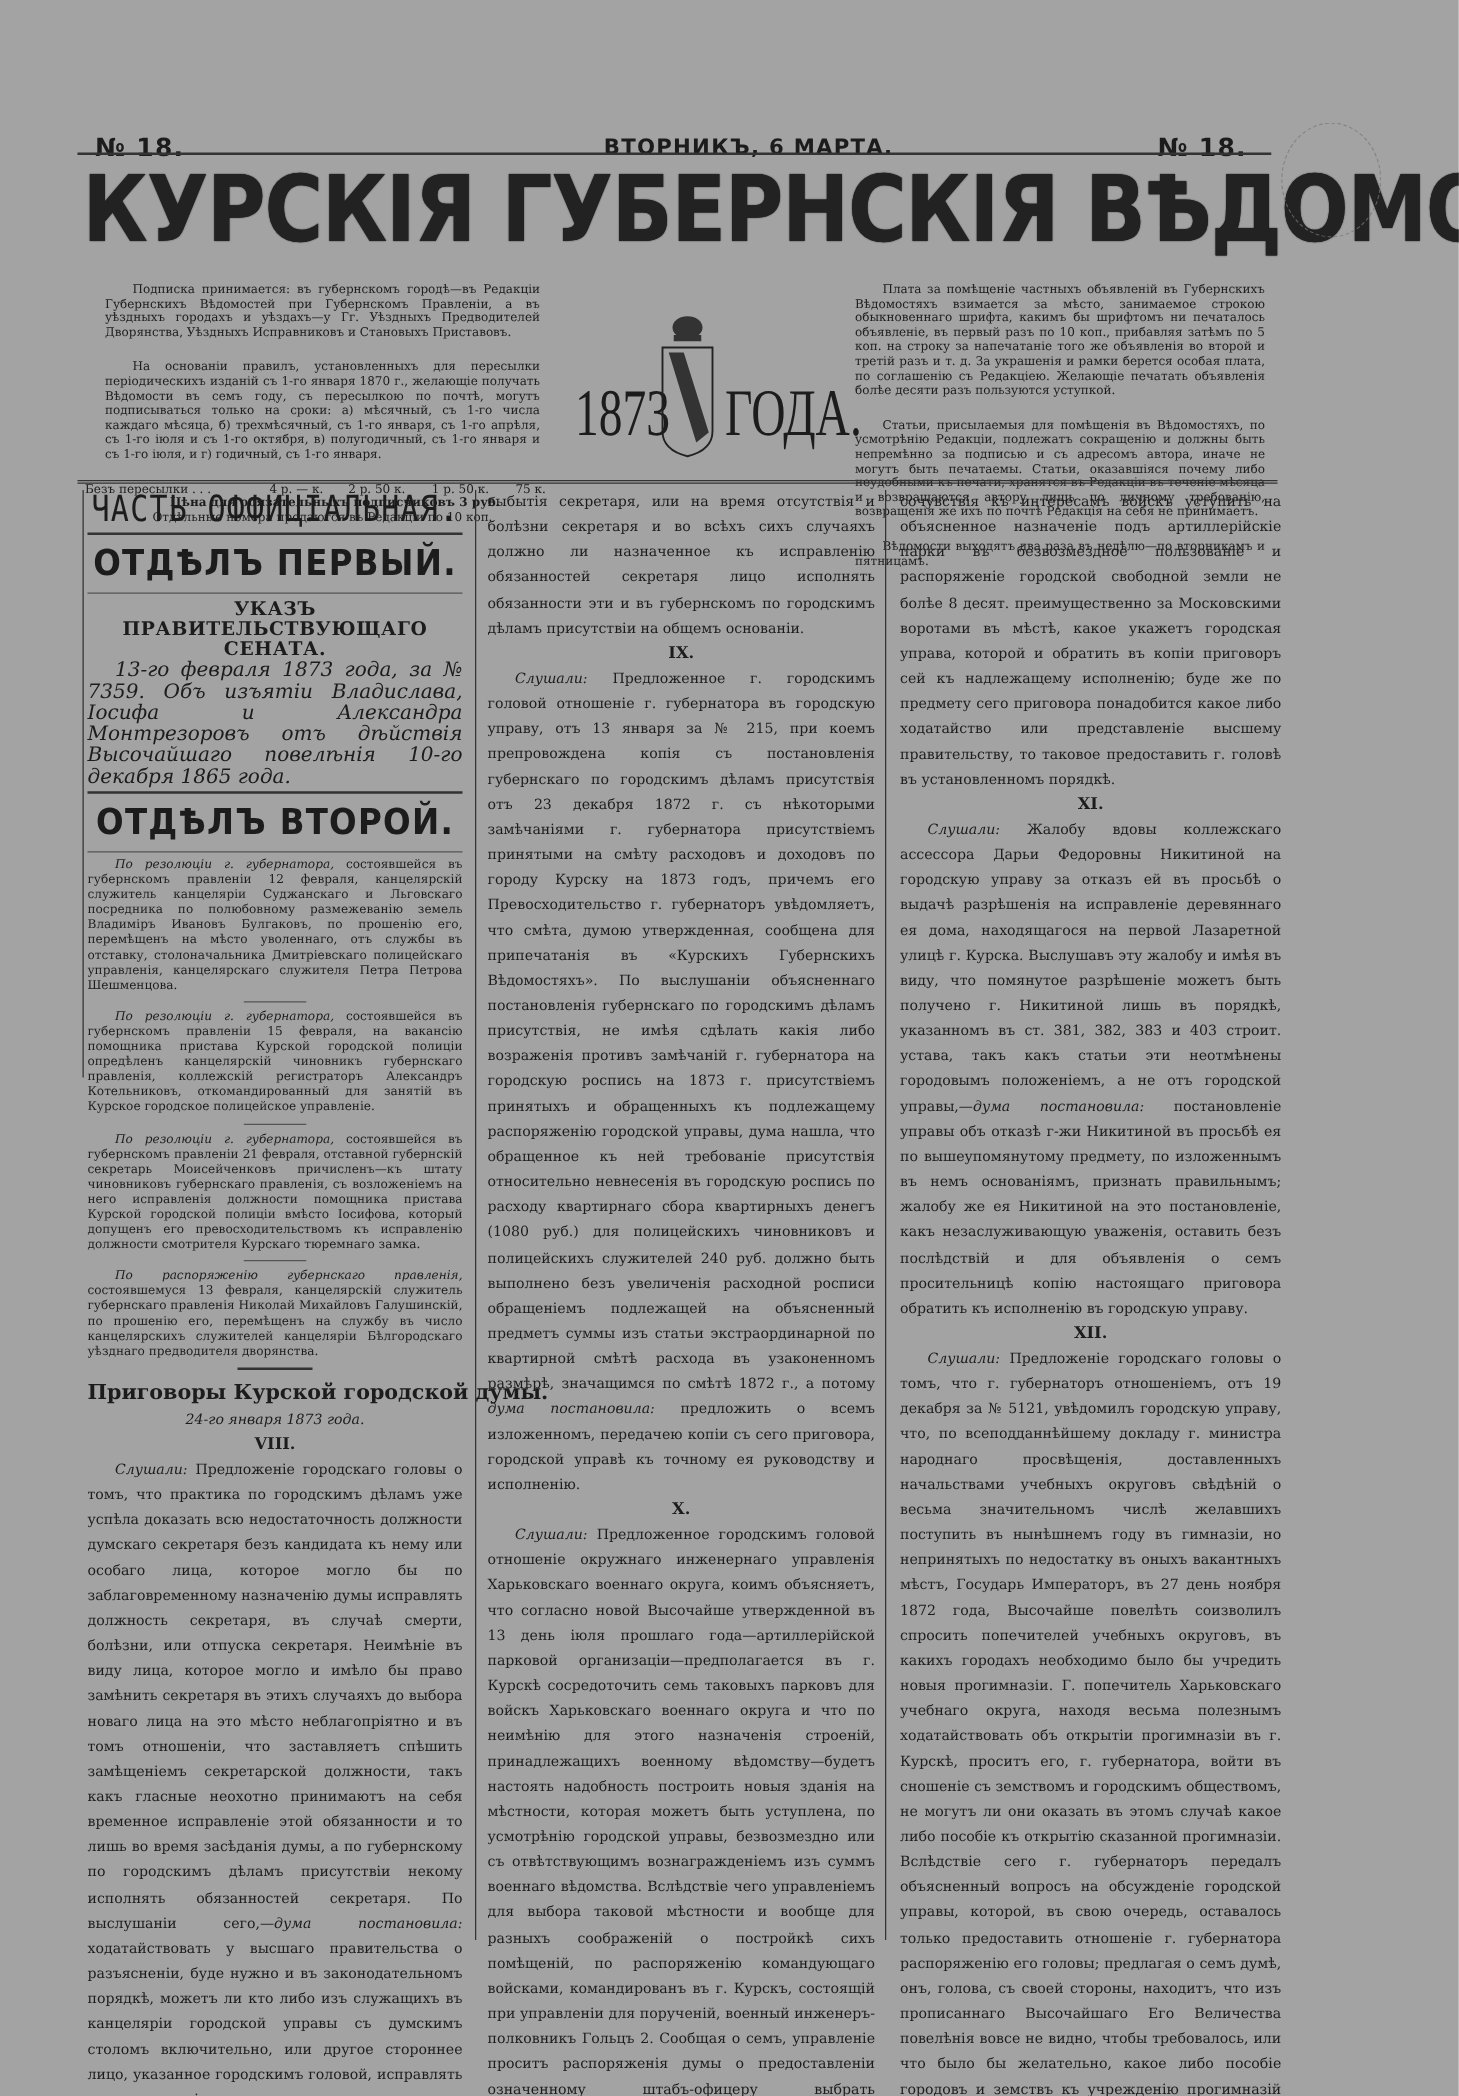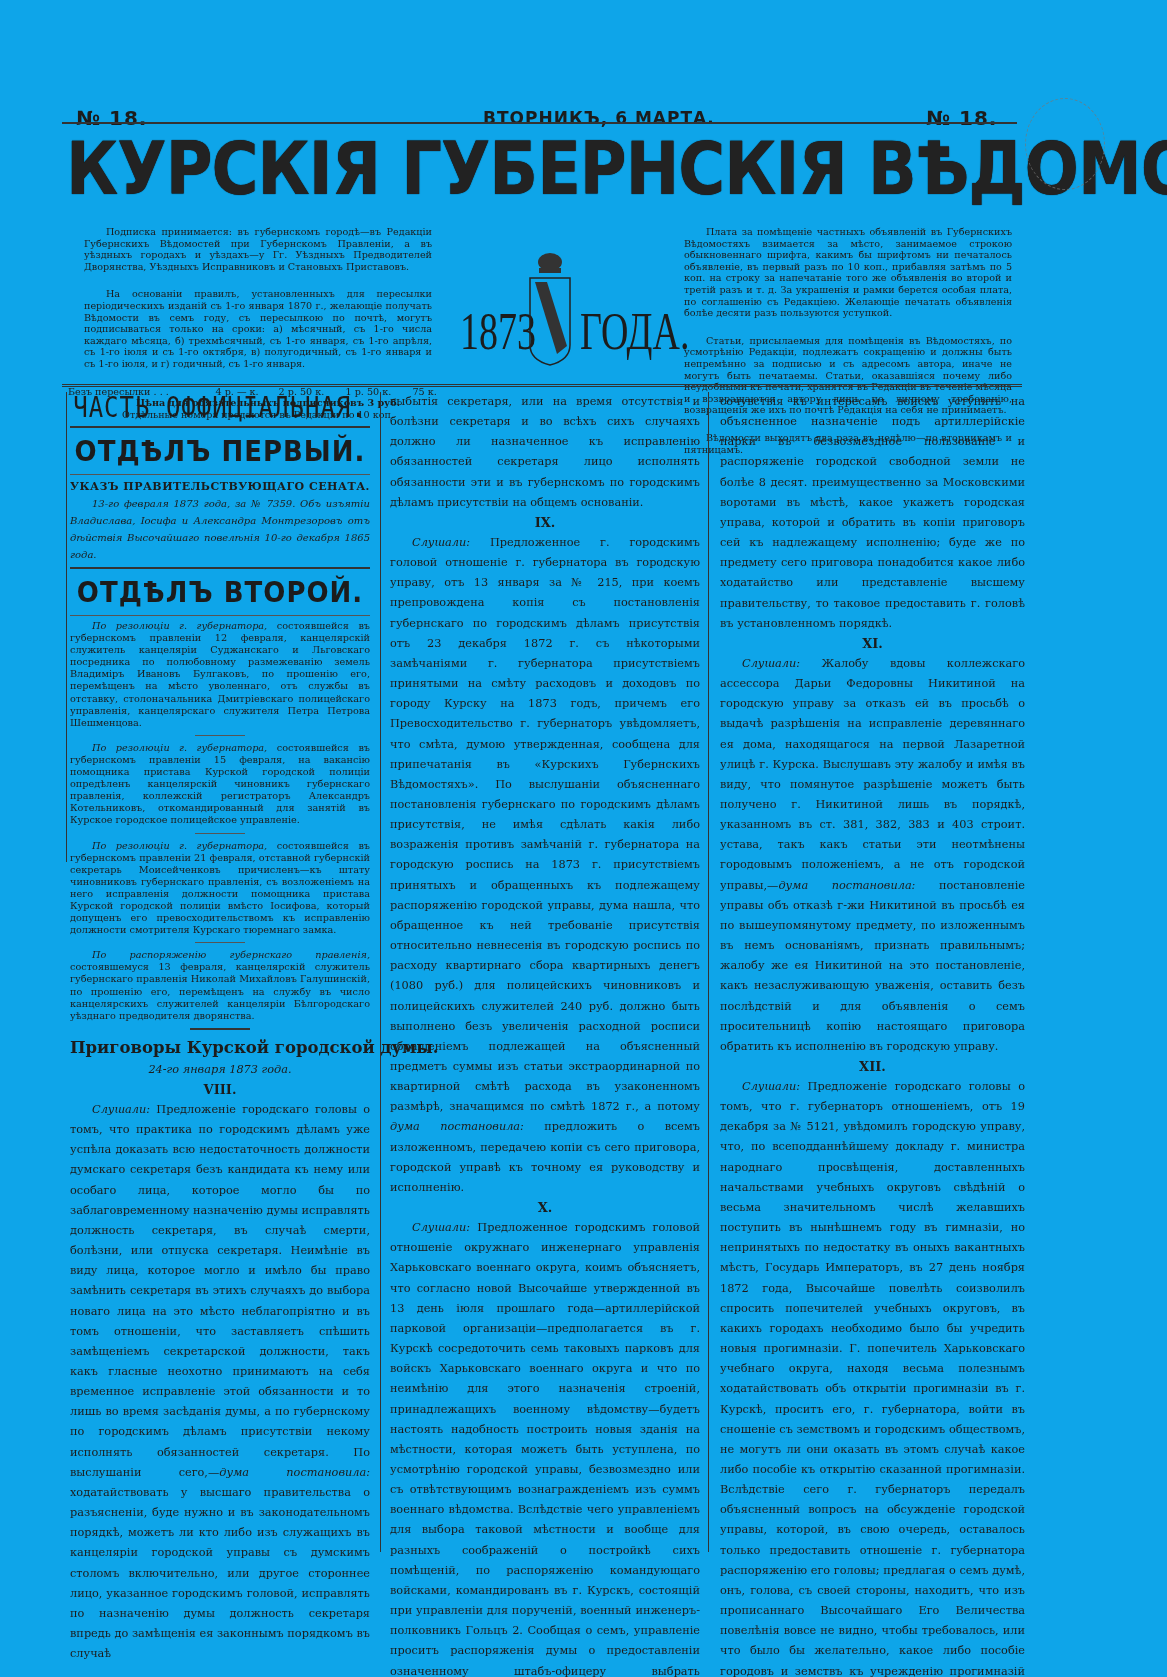--- a/index.html
+++ b/index.html
@@ -1,17 +1,17 @@
 <!DOCTYPE html>
 <html><head>
 <meta charset="utf-8">
 <style>
   html,body{margin:0;padding:0;}
   body{width:1167px;height:1677px;background:#f4f4f2;position:relative;overflow:hidden;font-family:"DejaVu Serif","Liberation Serif",serif;color:#1c1c1c;}
-  .page{position:absolute;left:0;top:0;width:1167px;height:1677px;background:#0ea5e9;}
+  .page{position:absolute;left:0;top:0;width:1167px;height:1677px;background:#a3a3a3;}
   .topline{position:absolute;left:62px;top:122px;width:955px;border-top:2px solid #333;}
   .issue-left{position:absolute;left:76px;top:106px;font-family:"DejaVu Sans","Liberation Sans",sans-serif;font-weight:bold;font-size:20px;letter-spacing:1px;}
   .issue-center{position:absolute;left:455px;top:108px;font-family:"DejaVu Sans","Liberation Sans",sans-serif;font-weight:bold;font-size:17px;letter-spacing:1px;margin-left:28px;}
   .issue-right{position:absolute;left:926px;top:106px;font-family:"DejaVu Sans","Liberation Sans",sans-serif;font-weight:bold;font-size:20px;letter-spacing:1px;}
   .masthead{position:absolute;left:66px;top:128px;width:960px;height:70px;font-family:"DejaVu Sans","Liberation Sans",sans-serif;font-weight:bold;font-size:64px;line-height:70px;letter-spacing:-1px;color:#222;transform:scaleY(1.15);transform-origin:top left;white-space:nowrap;text-shadow:0 0 1px #000;}
   .stamp{position:absolute;left:1025px;top:98px;width:78px;height:90px;border:1.5px dashed #777;border-radius:50%;opacity:.7;}
   .small{font-size:9.6px;line-height:11.6px;text-align:justify;}
   .small p{margin:16px;text-indent:22px;}
   .sub-left{position:absolute;left:68px;top:210px;width:380px;}
   .sub-right{position:absolute;left:668px;top:210px;width:360px;}
@@ -27,21 +27,21 @@
   .col p{margin:0;text-indent:22px;}
   .col1{left:70px;width:300px;}
   .col2{left:390px;width:310px;}
   .col3{left:720px;width:305px;}
   .vline{position:absolute;border-left:1.5px solid #333;}
   .sec-title{text-align:center;font-size:24px;letter-spacing:1px;line-height:30px;font-family:"DejaVu Sans Mono","Liberation Mono",monospace;transform:scaleY(1.2);}
   .otdel{text-align:center;font-size:26px;font-weight:bold;line-height:38px;font-family:"DejaVu Sans","Liberation Sans",sans-serif;letter-spacing:1px;transform:scaleY(1.1);}
   .hr{border-top:2px solid #333;margin:4px 0;}
   .hr-thin{border-top:1px solid #555;margin:4px 0;}
   .short-hr{width:50px;border-top:1px solid #555;margin:6px auto;}
-  .ukaz{font-size:11px;font-weight:bold;text-align:center;letter-spacing:.5px;line-height:16px;}
+  .ukaz{font-size:15px;font-weight:bold;text-align:center;letter-spacing:.5px;line-height:16px;}
   .it{font-style:italic;}
   .small-col{font-size:9.7px;line-height:12.1px;}
   .roman{text-align:center;font-weight:bold;font-size:13px;line-height:20px;}
   .duma-title{font-size:16.5px;font-weight:bold;line-height:24px;white-space:nowrap;}
 </style>
 </head>
 <body>
 
 <div class="page">
 
@@ -91,21 +91,21 @@
   <div class="vline" style="left:380px;top:392px;height:1160px;"></div>
   <div class="vline" style="left:708px;top:392px;height:1160px;"></div>
   <div class="vline" style="left:66px;top:392px;height:470px;"></div>
 
   <div class="col col1">
     <div class="sec-title">ЧАСТЬ ОФФИЦІАЛЬНАЯ.</div>
     <div class="hr"></div>
     <div class="otdel">ОТДѢЛЪ ПЕРВЫЙ.</div>
     <div class="hr-thin"></div>
     <div class="ukaz">УКАЗЪ ПРАВИТЕЛЬСТВУЮЩАГО СЕНАТА.</div>
-    <p class="it small-col" style="line-height:17px;font-size:10px;">13-го февраля 1873 года, за № 7359. Объ изъятіи Владислава, Іосифа и Александра Монтрезоровъ отъ дѣйствія Высочайшаго повелѣнія 10-го декабря 1865 года.</p>
+    <p class="it small-col" style="line-height:17px;font-size:16px;">13-го февраля 1873 года, за № 7359. Объ изъятіи Владислава, Іосифа и Александра Монтрезоровъ отъ дѣйствія Высочайшаго повелѣнія 10-го декабря 1865 года.</p>
     <div class="hr"></div>
     <div class="otdel">ОТДѢЛЪ ВТОРОЙ.</div>
     <div class="hr-thin"></div>
     <div class="small-col">
       <p><span class="it">По резолюціи г. губернатора,</span> <span>состоявшейся въ губернскомъ правленіи 12 февраля, канцелярскій служитель канцеляріи Суджанскаго и Льговскаго посредника по полюбовному размежеванію земель Владиміръ Ивановъ Булгаковъ, по прошенію его, перемѣщенъ на мѣсто уволеннаго, отъ службы въ отставку, столоначальника Дмитріевскаго полицейскаго управленія, канцелярскаго служителя Петра Петрова Шешменцова.</span></p>
       <div class="short-hr"></div>
       <p><span class="it">По резолюціи г. губернатора,</span> <span>состоявшейся въ губернскомъ правленіи 15 февраля, на вакансію помощника пристава Курской городской полиціи опредѣленъ канцелярскій чиновникъ губернскаго правленія, коллежскій регистраторъ Александръ Котельниковъ, откомандированный для занятій въ Курское городское полицейское управленіе.</span></p>
       <div class="short-hr"></div>
       <p><span class="it">По резолюціи г. губернатора,</span> <span>состоявшейся въ губернскомъ правленіи 21 февраля, отставной губернскій секретарь Моисейченковъ причисленъ—къ штату чиновниковъ губернскаго правленія, съ возложеніемъ на него исправленія должности помощника пристава Курской городской полиціи вмѣсто Іосифова, который допущенъ его превосходительствомъ къ исправленію должности смотрителя Курскаго тюремнаго замка.</span></p>
       <div class="short-hr"></div>

